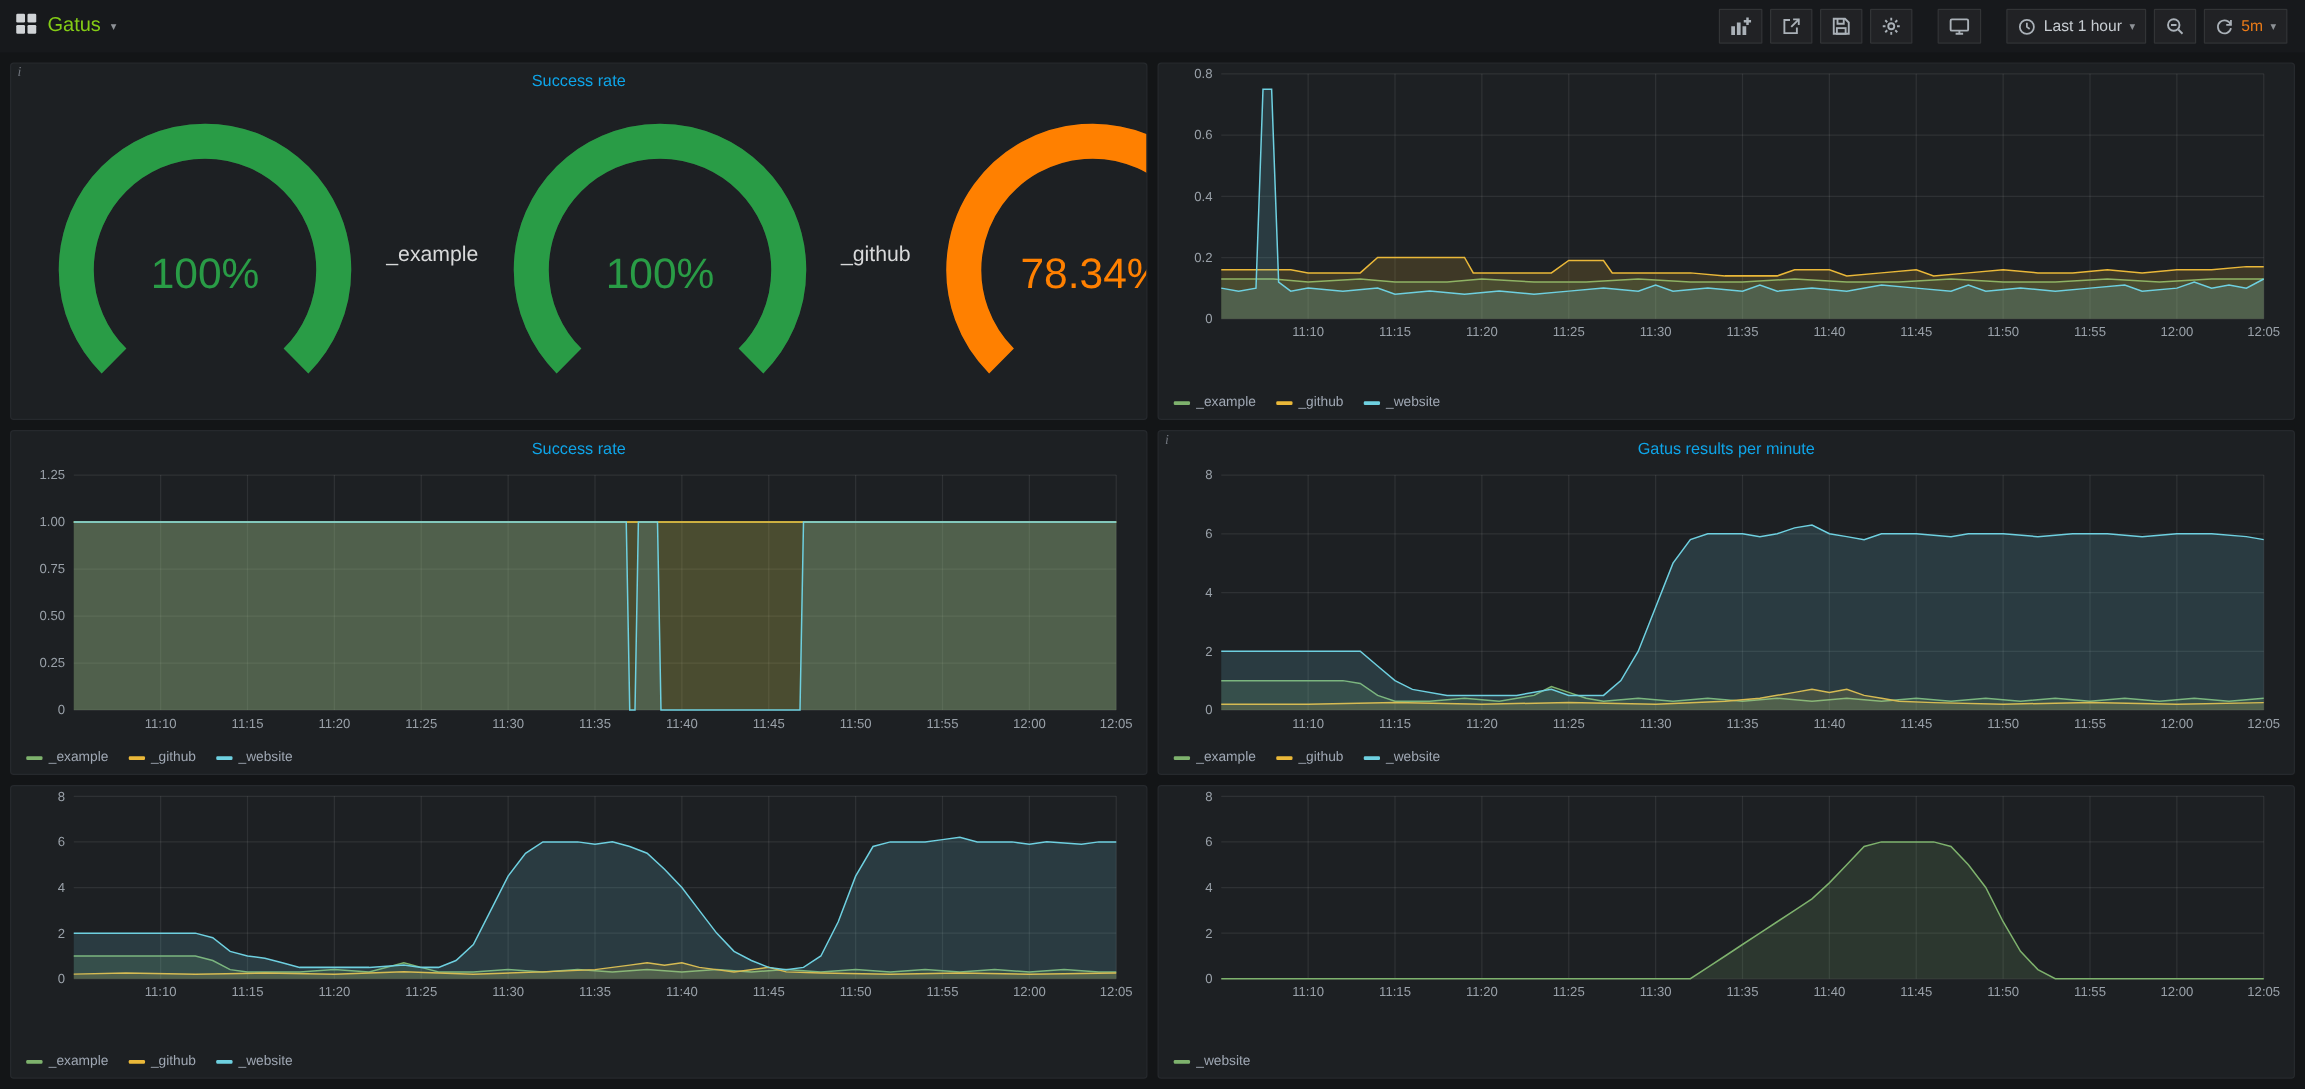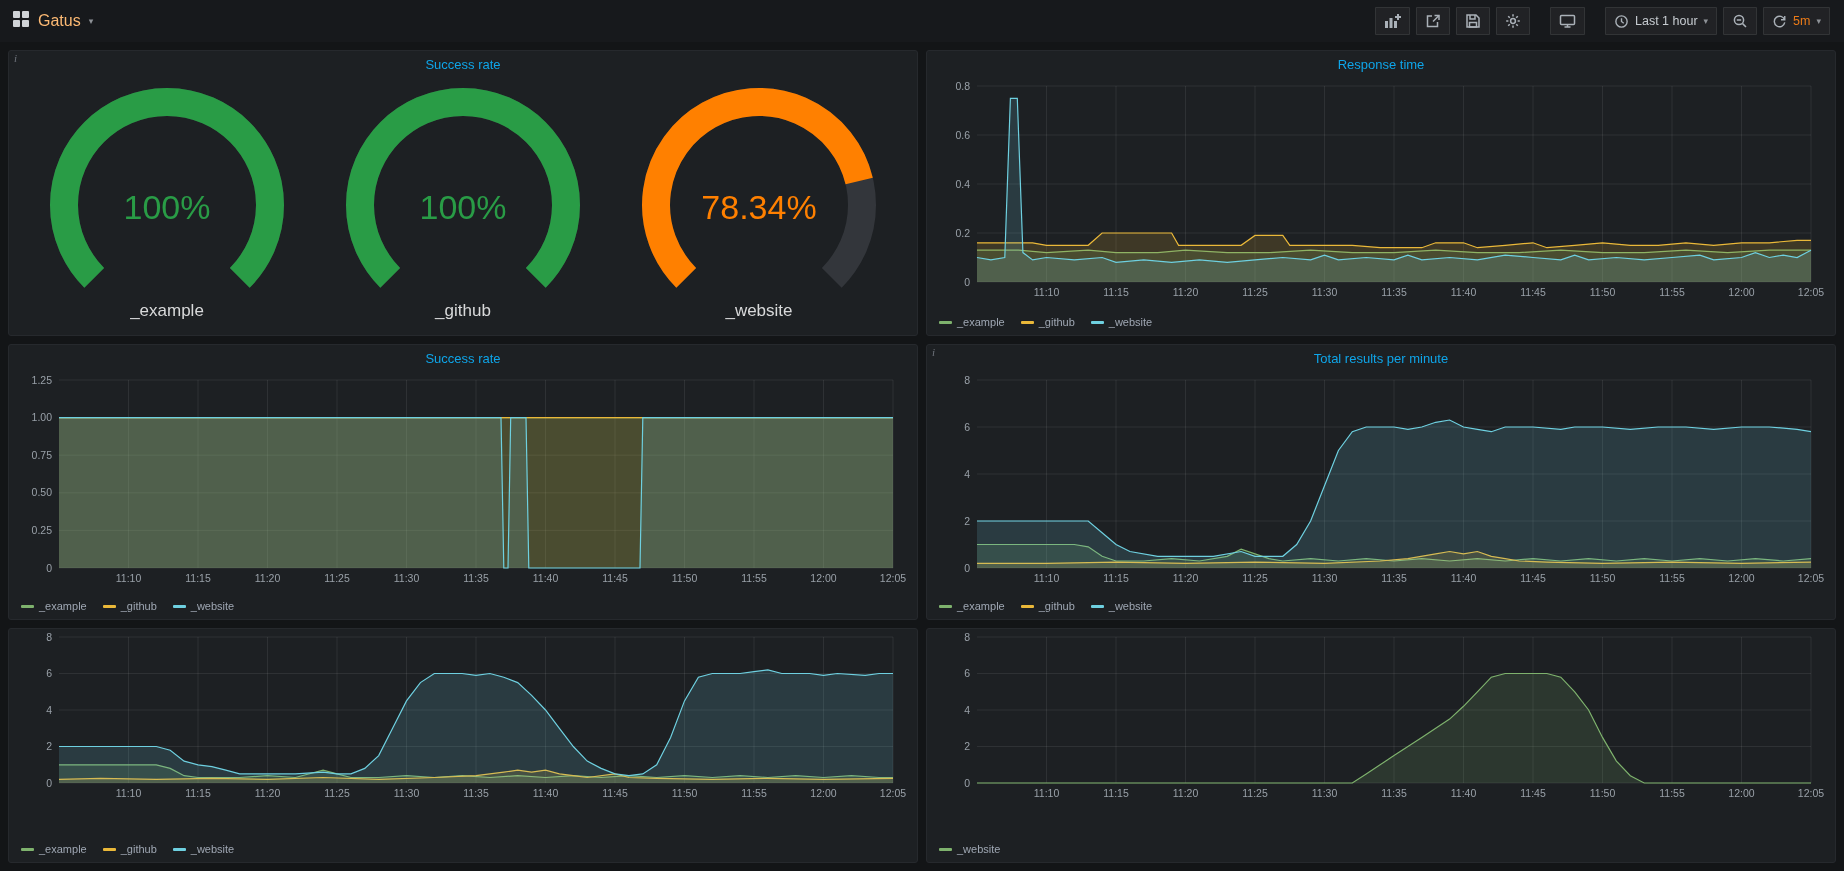--- a/index.html
+++ b/index.html
@@ -1,41 +1,41 @@
 <!DOCTYPE html>
 <html><head>
 <meta charset="utf-8">
 <style>
   * { margin:0; padding:0; box-sizing:border-box; }
   html,body { width:1844px; height:871px; background:#131517; font-family:"Liberation Sans",sans-serif; color:#d8d9da; overflow:hidden; }
 
   
   .navbar { height:42px; background:#17191c; display:flex; align-items:center; justify-content:space-between; padding:0 14px 0 12px; }
   .nav-left { display:flex; align-items:center; gap:8px; }
-  .dash-title { font-size:16px; color:#fdba74; cursor:pointer; }
+  .dash-title { font-size:16px; color:#84cc16; cursor:pointer; }
   .caret { color:#8e9297; font-size:9px; line-height:1; }
   .nav-right { display:flex; align-items:center; gap:6px; }
   .sep { width:8px; }
   .icon-btn { display:flex; align-items:center; gap:6px; height:28px; padding:0 8px;
     background:rgba(255,255,255,0.045); border:1px solid rgba(255,255,255,0.08);
     border-radius:1px; color:#9fa7b3; font-size:12.5px; cursor:pointer; }
   .icon-btn svg { display:block; }
   .btn-label { color:#c7ccd1; }
 
   
   .dash { padding:8px; display:grid; grid-template-columns:1fr 1fr; grid-template-rows:286px 276px 235px; gap:8px; }
   .panel { background:#1d2023; border:1px solid #26292d; border-radius:3px; position:relative; display:flex; flex-direction:column; overflow:hidden; }
   .panel-header { height:27px; flex:0 0 27px; display:flex; align-items:center; justify-content:center;
     font-size:13px; font-weight:500; color:#0ea5e9; cursor:pointer; }
   .info-corner { position:absolute; top:1px; left:5px; font-size:11px; font-style:italic;
     color:#70757d; font-family:"Liberation Serif",serif; cursor:pointer; }
 
   
   .gauges-row { flex:1; display:flex; align-items:center; justify-content:space-around; padding:0 10px 8px; }
-  .gauge { display:flex; flex-direction:column; align-items:center; }
+  .gauge { display:flex; flex-direction:row; align-items:center; }
   .gauge-label { font-size:17px; color:#d8d9da; margin-top:2px; }
 
   
   .chart-wrap { padding:0 8px; }
   .legend { display:flex; gap:16px; padding:4px 12px 7px; align-items:center; margin-top:auto; }
   .legend-item { display:flex; align-items:center; gap:5px; font-size:11px; color:#9fa7b3; cursor:pointer; }
   .legend-swatch { width:13px; height:3px; border-radius:1px; display:inline-block; }
   svg .tick { fill:#99a0a8; font-size:10.5px; font-family:"Liberation Sans",sans-serif; }
 </style>
 </head>
@@ -160,21 +160,20 @@
             <path d="M 72.2 192.8 A 103 103 0 1 1 217.8 192.8" stroke="#33363b" stroke-width="28" fill="none"></path>
             <path d="M 72.2 192.8 A 103 103 0 1 1 245.2 96.0" stroke="#ff8000" stroke-width="28" fill="none"></path>
             <text x="145" y="134" text-anchor="middle" fill="#ff8000" font-size="34" font-weight="500">78.34%</text>
           </svg>
         <span class="gauge-label">_website</span>
       </div>
     </div>
   </div>
 
   <div class="panel">
-    <div class="panel-header">Response time</div>
     <div class="chart-wrap">
       <svg width="894" height="222" viewBox="0 0 894 222">
           <line x1="111.5" x2="111.5" y1="8" y2="204" stroke="rgba(255,255,255,0.08)" stroke-width="1"></line>
           <text x="111.5" y="218" text-anchor="middle" class="tick">11:10</text>
           <line x1="181" x2="181" y1="8" y2="204" stroke="rgba(255,255,255,0.08)" stroke-width="1"></line>
           <text x="181" y="218" text-anchor="middle" class="tick">11:15</text>
           <line x1="250.5" x2="250.5" y1="8" y2="204" stroke="rgba(255,255,255,0.08)" stroke-width="1"></line>
           <text x="250.5" y="218" text-anchor="middle" class="tick">11:20</text>
           <line x1="320" x2="320" y1="8" y2="204" stroke="rgba(255,255,255,0.08)" stroke-width="1"></line>
           <text x="320" y="218" text-anchor="middle" class="tick">11:25</text>
@@ -287,21 +286,21 @@
         </span>
         <span class="legend-item">
           <span class="legend-swatch" style="background: rgb(110, 208, 224);"></span>
           <span>_website</span>
         </span>
       </div>
   </div>
 
   <div class="panel">
     <span class="info-corner">i</span>
-    <div class="panel-header">Total results per minute</div>
+    <div class="panel-header">Gatus results per minute</div>
     <div class="chart-wrap">
       <svg width="894" height="214" viewBox="0 0 894 214">
           <line x1="111.5" x2="111.5" y1="8" y2="196" stroke="rgba(255,255,255,0.08)" stroke-width="1"></line>
           <text x="111.5" y="210" text-anchor="middle" class="tick">11:10</text>
           <line x1="181" x2="181" y1="8" y2="196" stroke="rgba(255,255,255,0.08)" stroke-width="1"></line>
           <text x="181" y="210" text-anchor="middle" class="tick">11:15</text>
           <line x1="250.5" x2="250.5" y1="8" y2="196" stroke="rgba(255,255,255,0.08)" stroke-width="1"></line>
           <text x="250.5" y="210" text-anchor="middle" class="tick">11:20</text>
           <line x1="320" x2="320" y1="8" y2="196" stroke="rgba(255,255,255,0.08)" stroke-width="1"></line>
           <text x="320" y="210" text-anchor="middle" class="tick">11:25</text>

